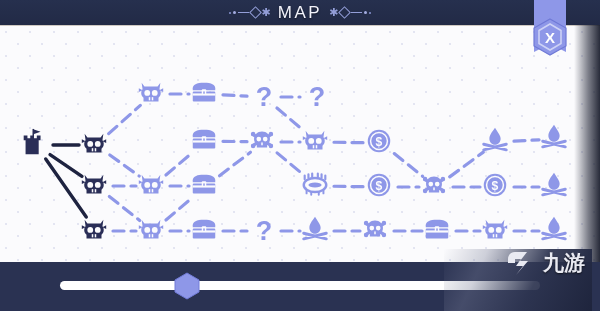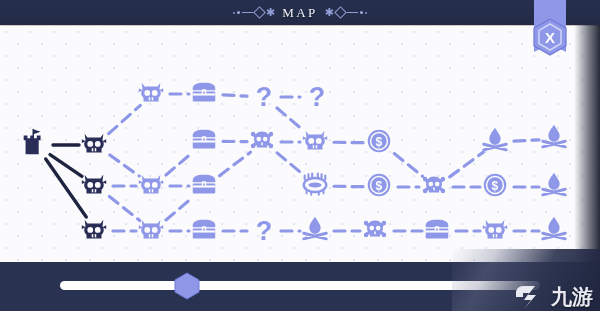--- a/index.html
+++ b/index.html
@@ -23,22 +23,22 @@
   }
   .flourish{
     display:flex;align-items:center;gap:2px;opacity:.95;
   }
   .fl-dot{width:3px;height:3px;border-radius:50%;background:#aab3e8;}
   .fl-dot.sm{width:2px;height:2px;background:#8f9ad9;}
   .fl-line{width:11px;height:1px;background:#9aa5e0;}
   .fl-dia{width:7px;height:7px;background:transparent;border:1px solid #9aa5e0;transform:rotate(45deg);}
   .fl-x{font-size:11px;color:#9aa5e0;line-height:1;font-family:"Liberation Sans",sans-serif;}
   .map-title{
-    color:#f2f3fb;font-size:13px;letter-spacing:2.5px;
-    font-family:Liberation Serif, serif;
+    color:#f2f3fb;font-size:17px;letter-spacing:2.5px;
+    font-family:Liberation Sans, sans-serif;
     text-shadow:0 1px 2px rgba(0,0,0,.5);
   }
 
   
   .close-ribbon{
     position:absolute;right:34px;top:0;width:32px;height:44px;
     background:#8e97e8;z-index:30;
   }
   .close-ribbon:after{
     content:"";position:absolute;left:0;bottom:-8px;
@@ -85,23 +85,23 @@
   .scroll-track{
     position:absolute;left:60px;top:19px;width:480px;height:9px;
     background:#ffffff;border-radius:5px;cursor:pointer;
   }
   .scroll-handle{
     position:absolute;left:161px;top:10px;width:28px;height:28px;z-index:7;cursor:grab;
   }
 
   
   .wm{
-    position:absolute;right:0;bottom:0;width:148px;height:62px;z-index:20;
+    position:absolute;right:8px;bottom:0;width:148px;height:62px;z-index:20;
     background:linear-gradient(115deg, rgba(255,255,255,0) 0%, rgba(120,125,150,.35) 25%, rgba(45,52,80,.92) 60%, rgba(30,36,60,.97) 100%);
-    display:flex;align-items:flex-end;justify-content:flex-end;
+    display:flex;align-items:flex-start;justify-content:flex-end;
     padding-right:7px;box-sizing:border-box;gap:11px;
   }
   .wm-logo{width:26px;height:28px;}
   .wm-text{
     font-size:21px;color:#e9eaf2;letter-spacing:0px;
     font-family:"DejaVu Sans",sans-serif;font-weight:700;
     text-shadow:0 1px 2px rgba(0,0,0,.6);
   }
   .edge-shade{
     position:absolute;right:0;top:25px;width:26px;height:237px;

